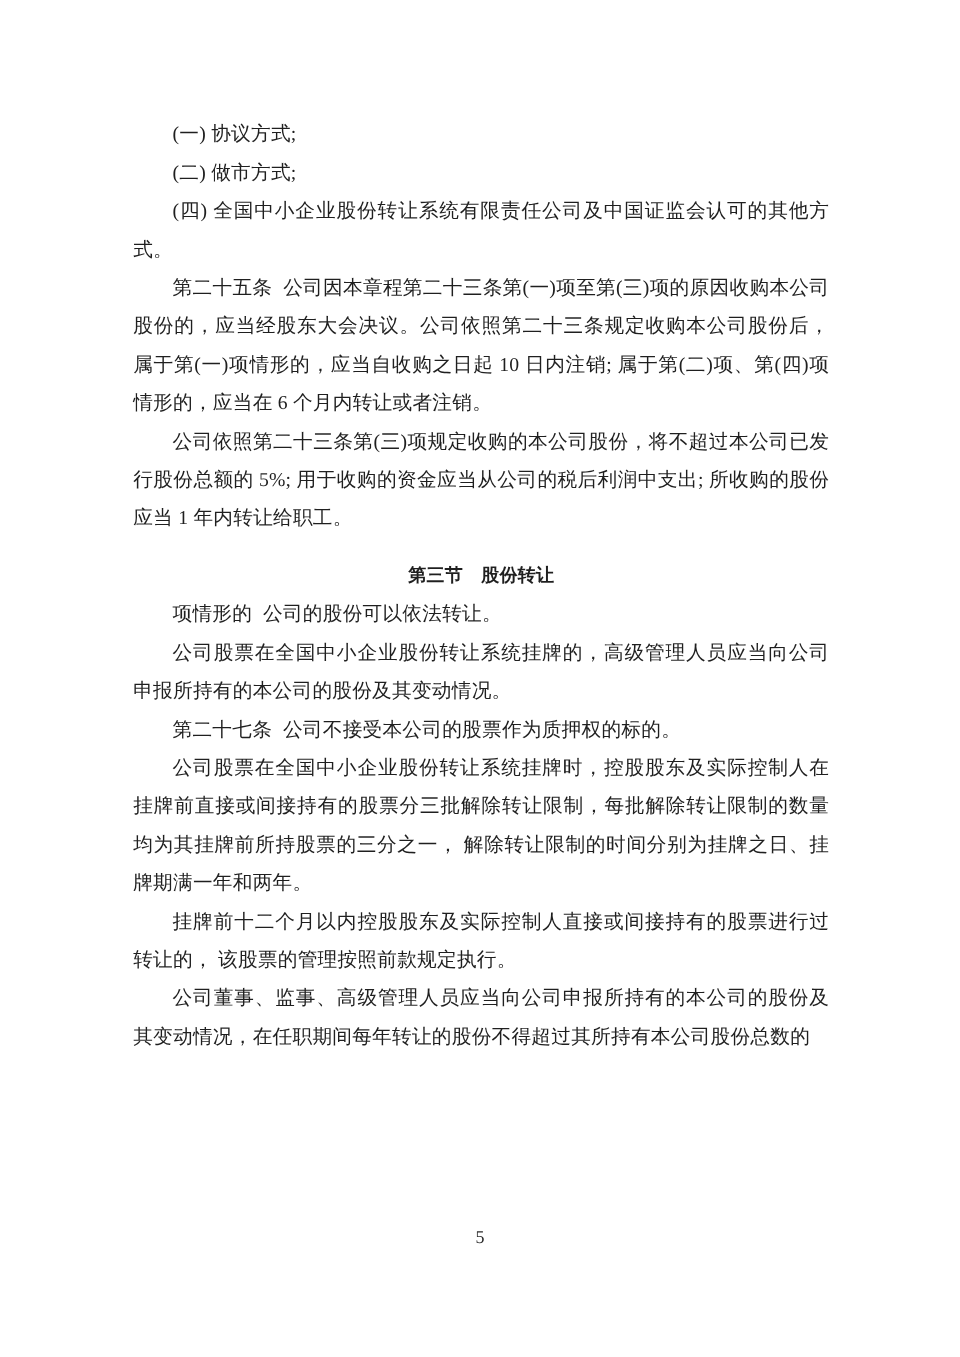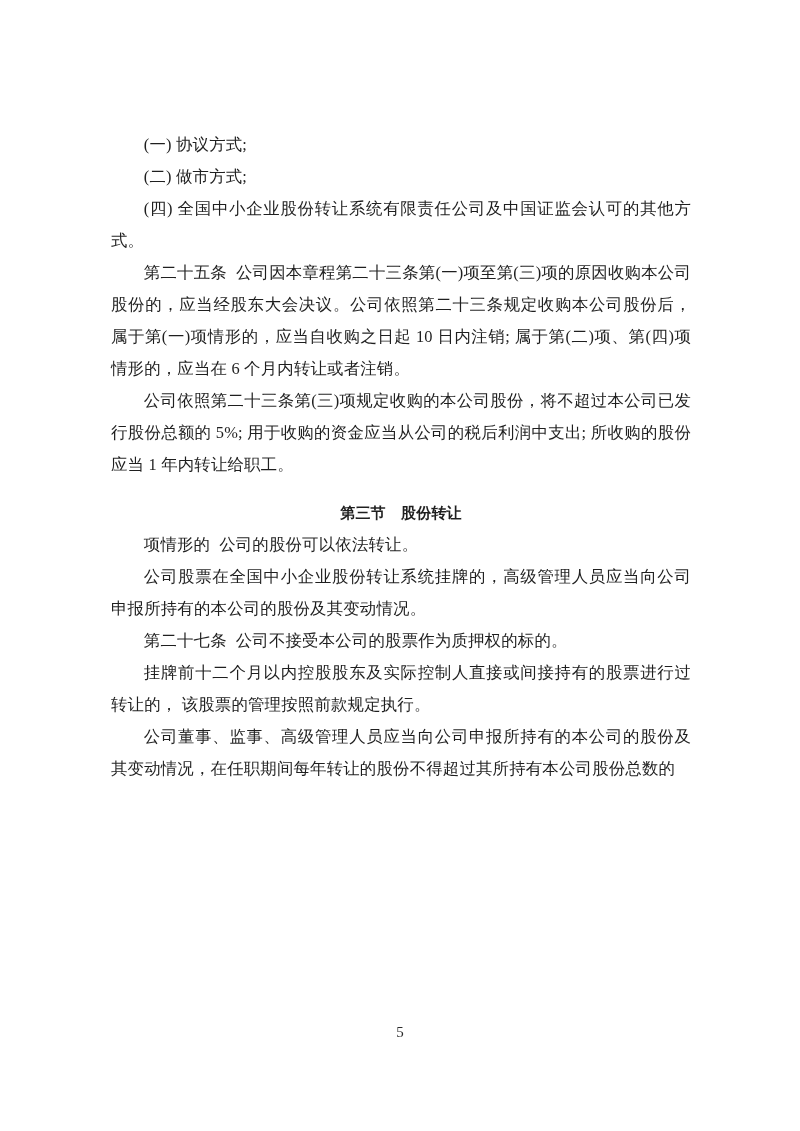--- a/index.html
+++ b/index.html
@@ -11,21 +11,20 @@
     position: relative;
     width: 800px;
     height: 1131px;
     background: #ffffff;
     overflow: hidden;
     font-family: "Liberation Serif", "DejaVu Serif", serif;
     color: #1f1f1f;
   }
   .content {
     padding: 96px 109px 0 111px;
-    margin-top: 33px;
   }
   p.para {
     margin: 0;
     text-indent: 2em;
     font-size: 16.4px;
     line-height: 32px;
     text-align: justify;
     letter-spacing: 0.2px;
   }
   .lead {
@@ -67,19 +66,20 @@
 
     <h2 class="heading">第三节　股份转让</h2>
 
     <p class="para"><span class="lead">项情形的</span><span>公司的股份可以依法转让。</span></p>
 
     <p class="para">公司股票在全国中小企业股份转让系统挂牌的，高级管理人员应当向公司申报所持有的本公司的股份及其变动情况。</p>
 
     <p class="para"><span class="lead">第二十七条</span><span>公司不接受本公司的股票作为质押权的标的。</span></p>
 
 
+    <p class="para">公司股票在全国中小企业股份转让系统挂牌时，控股股东及实际控制人在挂牌前直接或间接持有的股票分三批解除转让限制，每批解除转让限制的数量均为其挂牌前所持股票的三分之一， 解除转让限制的时间分别为挂牌之日、挂牌期满一年和两年。</p>
     <p class="para">挂牌前十二个月以内控股股东及实际控制人直接或间接持有的股票进行过转让的， 该股票的管理按照前款规定执行。</p>
     <p class="para">公司董事、监事、高级管理人员应当向公司申报所持有的本公司的股份及其变动情况，在任职期间每年转让的股份不得超过其所持有本公司股份总数的</p>
 
   </div>
 
   <div class="footer">5</div>
 </div>
 
 </body></html>

